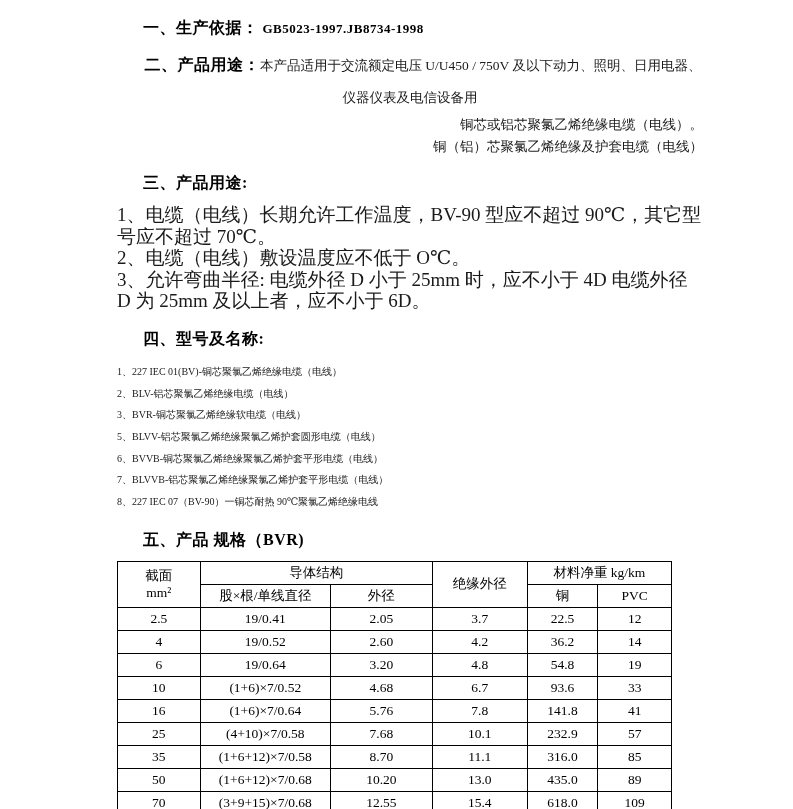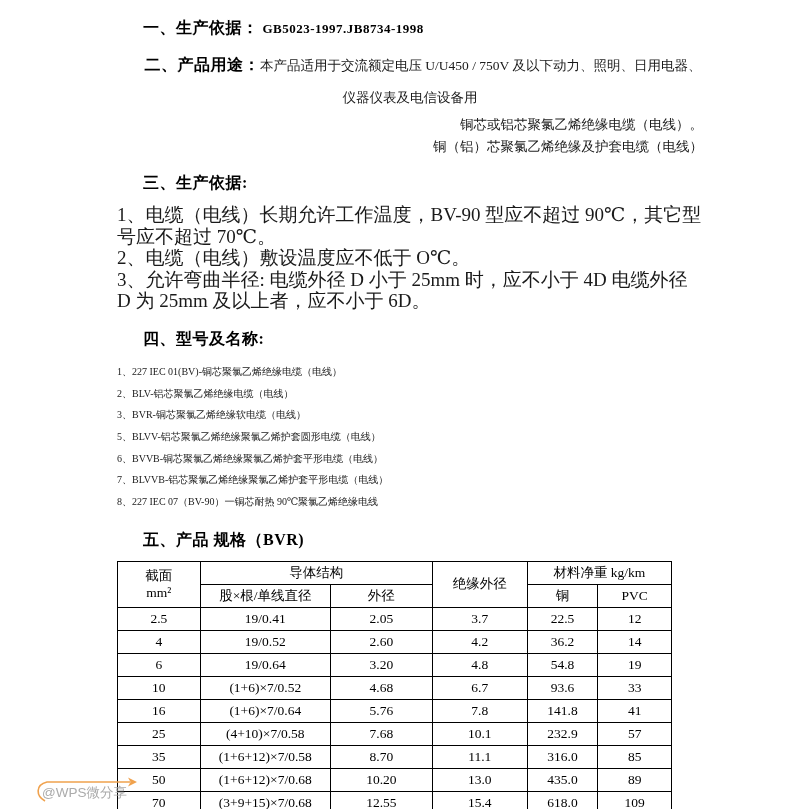--- a/index.html
+++ b/index.html
@@ -63,21 +63,21 @@
     </div>
 
     <div class="sec2-para" style="margin-left:0;">
       <span class="inline-heading" style="margin-left:26px;">二、产品用途：</span><span class="body-text">本产品适用于交流额定电压 U/U450 / 750V 及以下动力、照明、日用电器、仪器仪表及电信设备用</span>
     </div>
     <div class="sub-lines">
         <div>铜芯或铝芯聚氯乙烯绝缘电缆（电线）。</div>
         <div>铜（铝）芯聚氯乙烯绝缘及护套电缆（电线）</div>
       </div>
 
-    <div class="sec-heading sec3-head">三、生产依据:</div>
+    <div class="sec-heading sec3-head">三、产品用途:</div>
     <div class="req-items">
         <div>1、电缆（电线）长期允许工作温度，BV-90 型应不超过 90℃，其它型号应不超过 70℃。</div>
         <div>2、电缆（电线）敷设温度应不低于 O℃。</div>
         <div>3、允许弯曲半径: 电缆外径 D 小于 25mm 时，应不小于 4D 电缆外径 D 为 25mm 及以上者，应不小于 6D。</div>
       </div>
 
     <div class="sec-heading sec4-head">四、型号及名称:</div>
     <div class="model-items">
         <div>1、227 IEC 01(BV)-铜芯聚氯乙烯绝缘电缆（电线）</div>
         <div>2、BLV-铝芯聚氯乙烯绝缘电缆（电线）</div>
@@ -186,20 +186,13 @@
             <td>(3+9+15)×7/0.68</td>
             <td>12.55</td>
             <td>15.4</td>
             <td>618.0</td>
             <td>109</td>
           </tr>
         </tbody>
     </table>
   </div>
 
-  <div class="watermark">
-    <svg width="130" height="32" viewBox="0 0 130 32">
-      <path d="M11 27 C 2 22, 1 11, 13 8 L 96 8" fill="none" stroke-width="1.6" class="wm-accent-stroke" stroke="#F0A24E"></path>
-      <path d="M103 8 l -9 -4.5 l 2.5 4.5 l -2.5 4.5 z" class="wm-accent-fill" fill="#F0A24E"></path>
-    </svg>
-    <span class="wm-text" style="color: rgb(171, 171, 171);">@WPS微分享</span>
-  </div>
 </div>
 
 </body></html>

